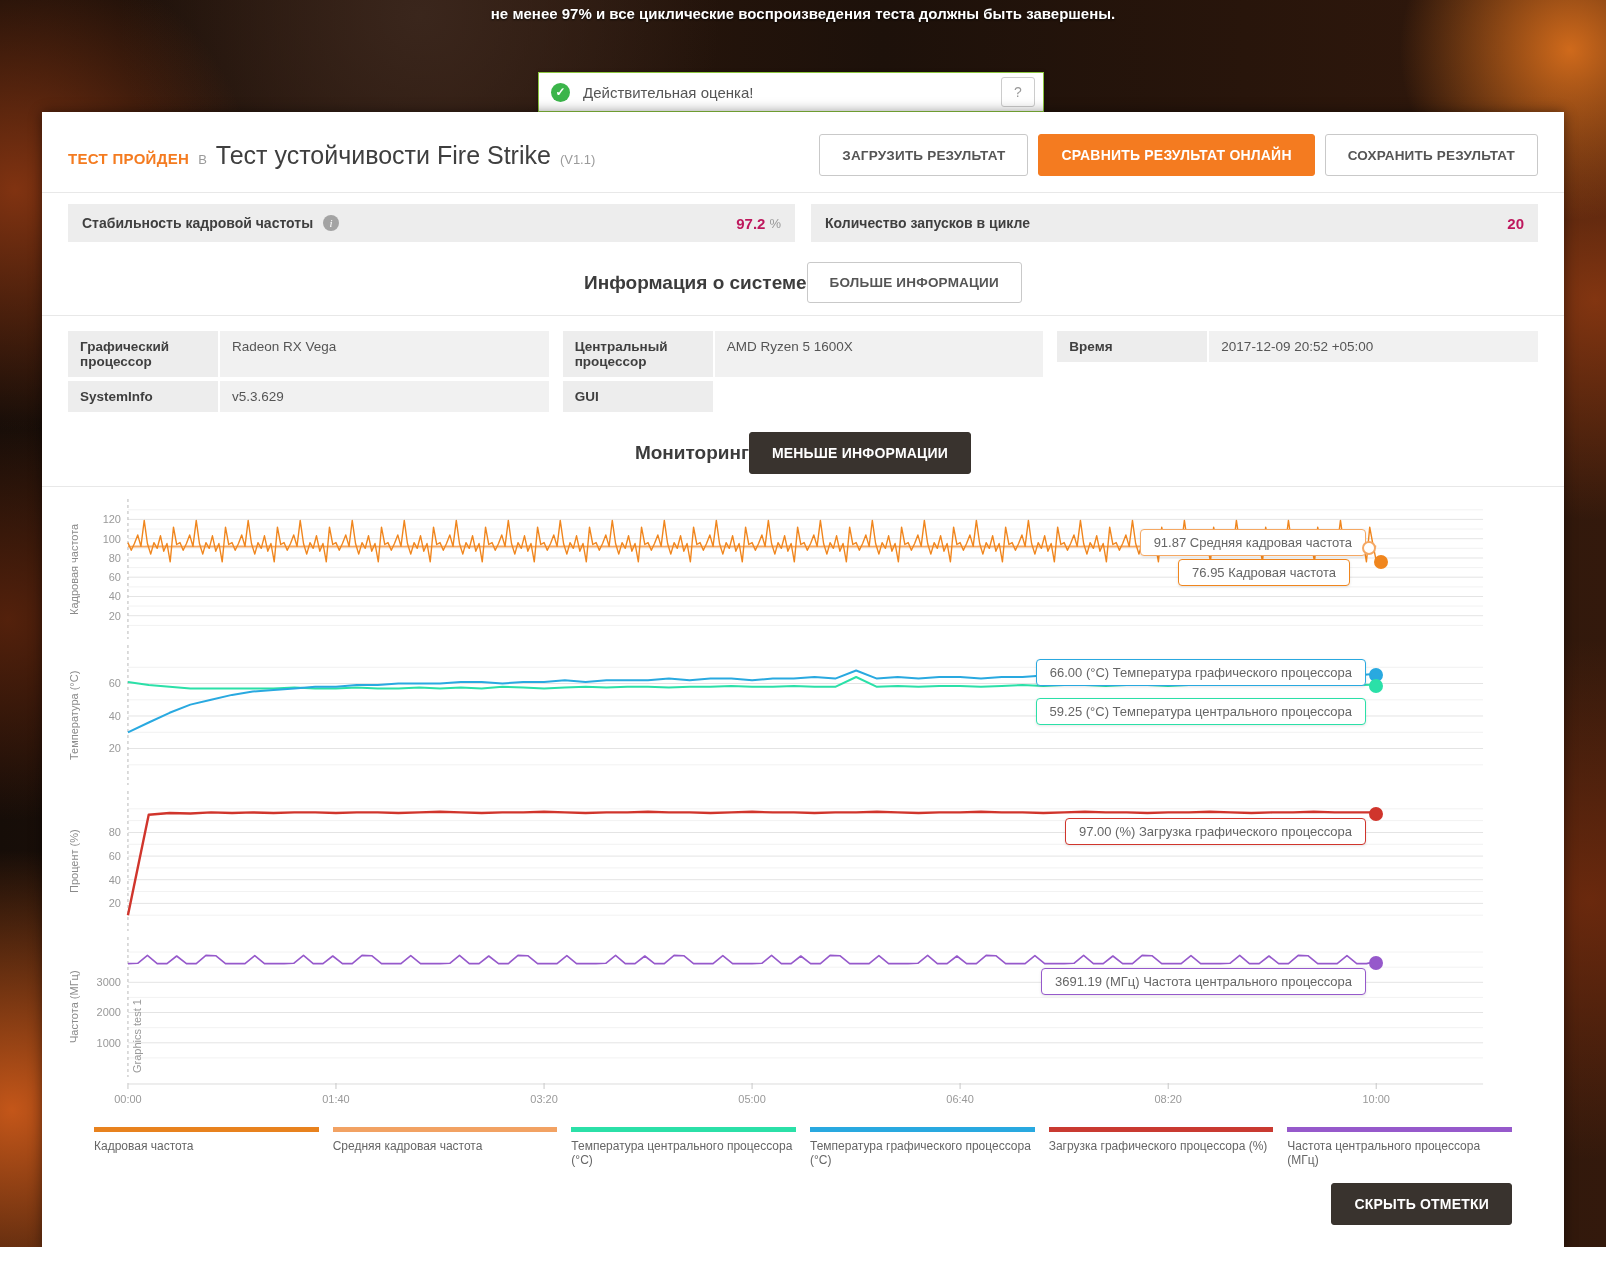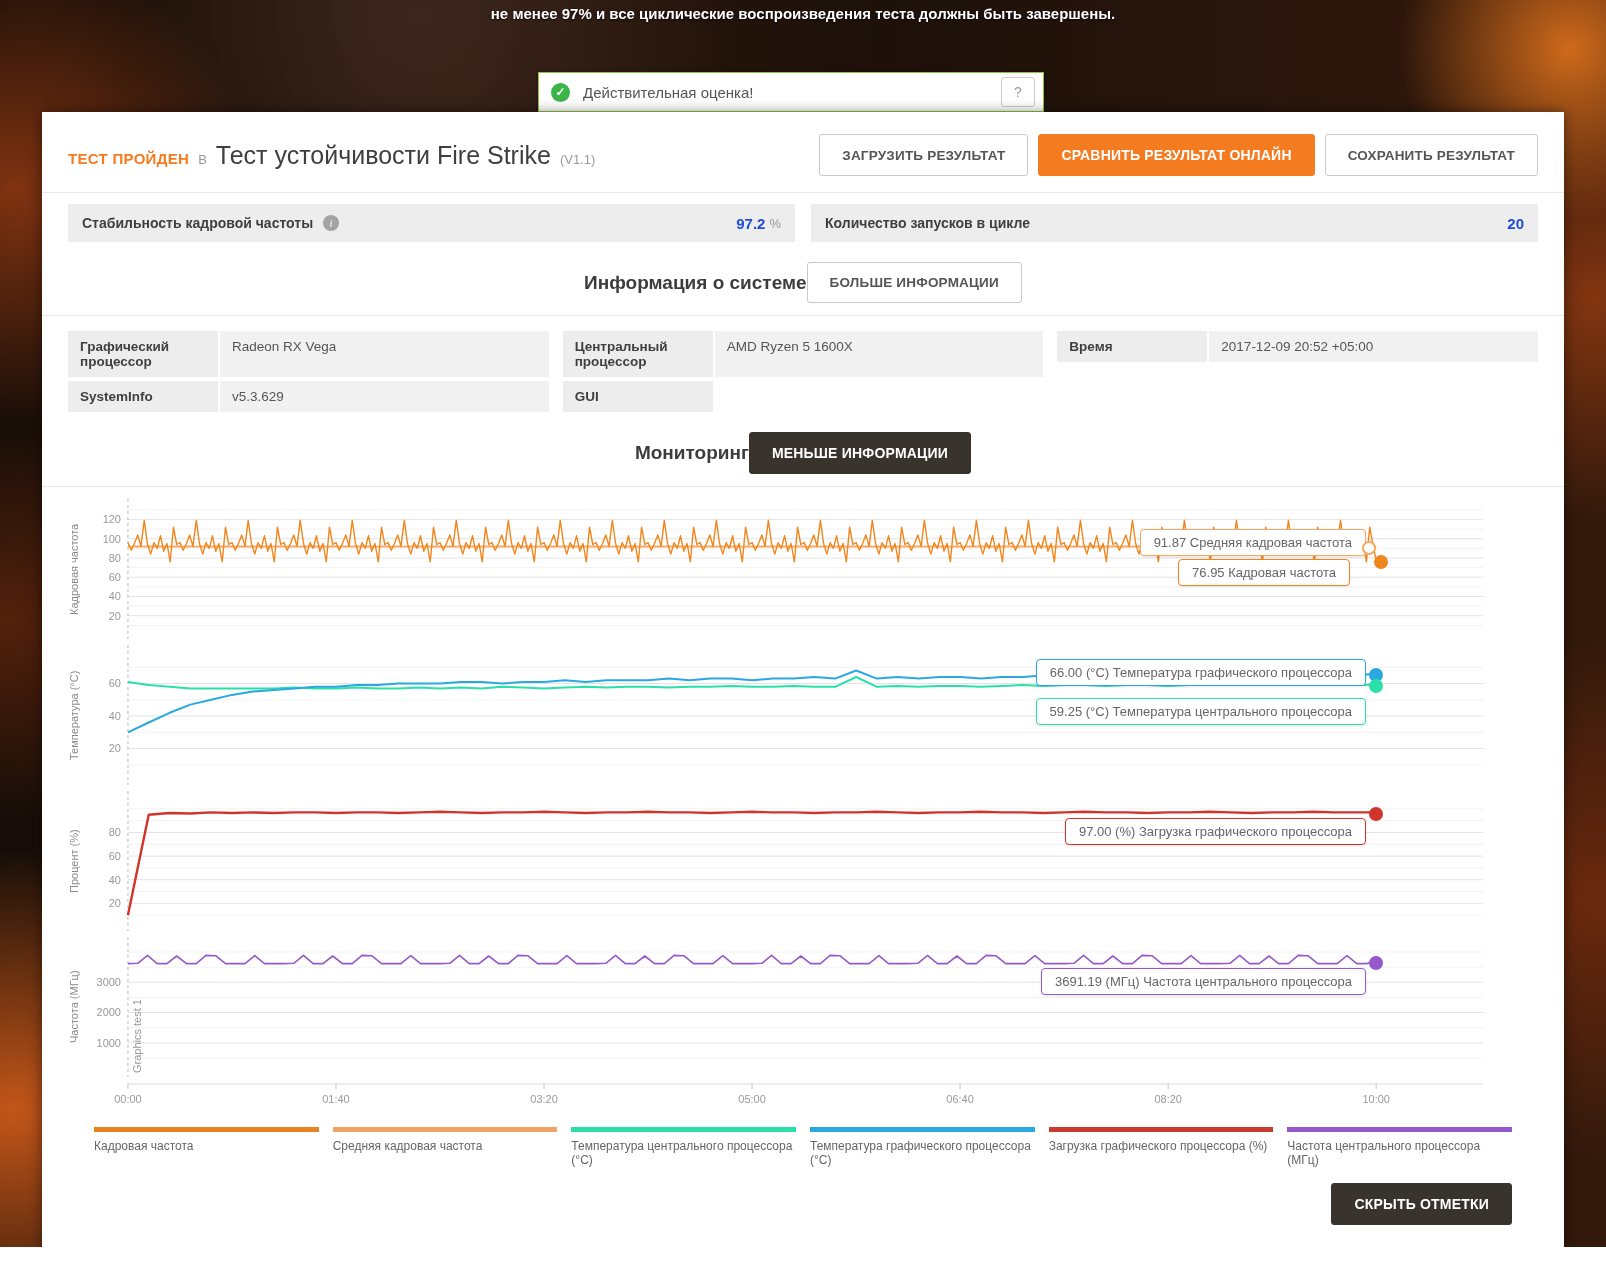--- a/index.html
+++ b/index.html
@@ -42,21 +42,21 @@
   .btn-primary{background:#f47b20;border-color:#f47b20;color:#fff;font-size:14px;}
   .btn-dark{background:#39332e;border-color:#39332e;color:#fff;font-size:14px;}
   .divider{border:none;border-top:1px solid #e8e8e8;margin:0;}
   
   .stats-row{display:flex;gap:16px;padding:11px 26px 0;}
   .statbar{flex:1;background:#ededed;height:38px;display:flex;align-items:center;padding:0 14px;}
   .stat-label{font-size:14px;font-weight:700;color:#3f3f3f;}
   .info-icon{width:16px;height:16px;border-radius:50%;background:#a3a3a3;color:#fff;font-size:11px;
     font-style:italic;font-family:"Liberation Serif",serif;display:flex;align-items:center;
     justify-content:center;margin-left:10px;cursor:pointer;}
-  .stat-value{margin-left:auto;font-size:15px;font-weight:700;color:#1d4ed8;}
+  .stat-value{margin-left:auto;font-size:15px;font-weight:700;color:#be185d;}
   .stat-unit{font-size:13px;font-weight:400;color:#999;margin-left:4px;}
   
   .section-head{display:flex;justify-content:center;align-items:center;padding:20px 26px 12px;}
   .section-head h2{margin:0;font-size:19px;font-weight:600;color:#3c3c3c;}
   
   .sys-table{display:flex;gap:14px;padding:15px 26px 0;}
   .sys-group{flex:1;display:grid;grid-template-columns:150px 1fr;gap:4px 2px;align-content:start;}
   .cell{padding:8px 12px;font-size:13.5px;box-sizing:border-box;}
   .cell.lab{background:#ededed;font-weight:700;color:#3f3f3f;}
   .cell.val{background:#f1f1f1;color:#555;}

